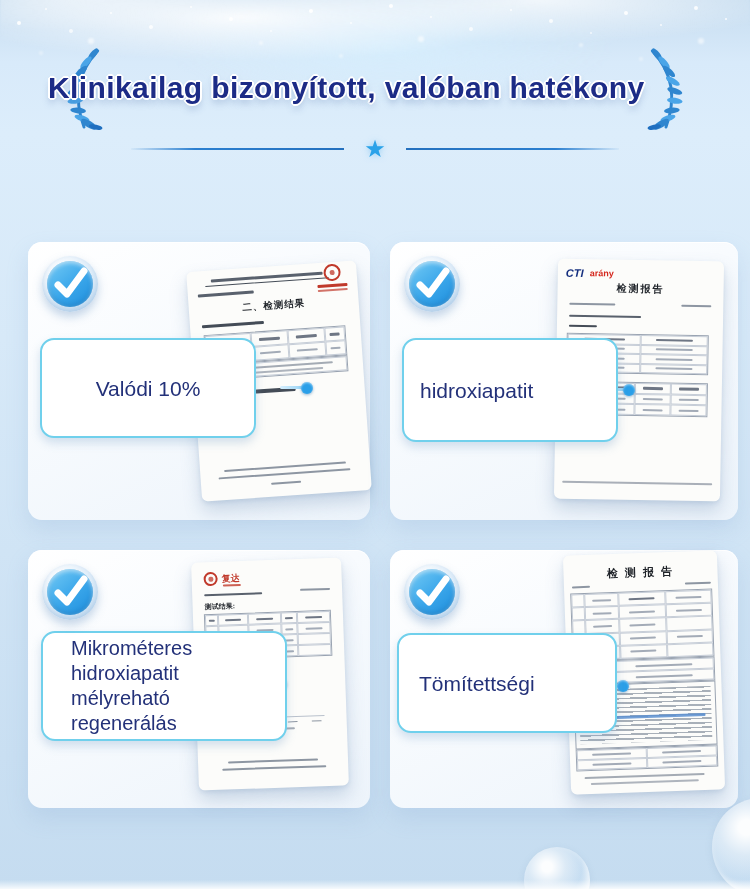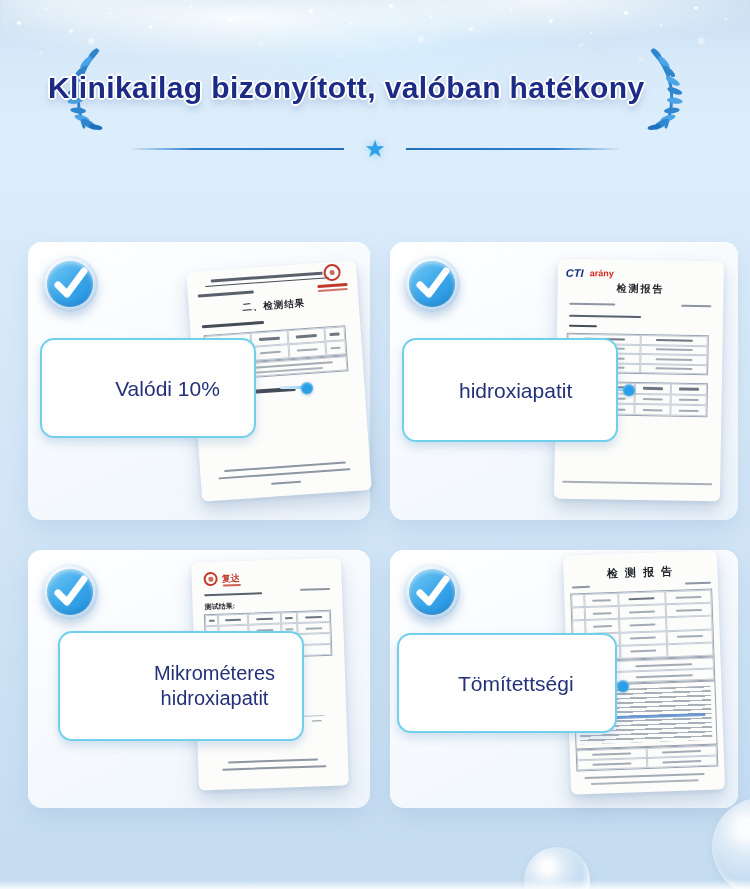--- a/index.html
+++ b/index.html
@@ -81,24 +81,24 @@
   .connector{position:absolute;height:3px;border-radius:2px;z-index:4;
     background:linear-gradient(90deg,#d7effd,#8fd0f5);}
   .connector .dot{position:absolute;right:-7px;top:50%;transform:translateY(-50%);
     width:12px;height:12px;border-radius:50%;background:#2a9fe8;
     box-shadow:0 1px 3px rgba(25,100,165,.45),inset 0 1px 2px rgba(255,255,255,.5);}
   
   .claim{position:absolute;background:#fff;border:2px solid #70d0ec;border-radius:14px;z-index:5;
     box-shadow:0 5px 10px rgba(118,158,200,.30);
     color:#233179;font-size:21px;line-height:27px;
     display:flex;flex-direction:column;justify-content:center;}
-  .claim span{display:block;margin-left:39px;}
+  .claim span{display:block;}
   .c1{left:40px;top:338px;width:212px;height:96px;text-align:center;}
   .c2{left:402px;top:338px;width:196px;height:100px;padding-left:16px;white-space:nowrap;}
-  .c3{left:58px;top:631px;width:214px;height:106px;padding-left:28px;font-size:20px;line-height:25px;align-items:center;}
+  .c3{left:41px;top:631px;width:214px;height:106px;padding-left:28px;font-size:20px;line-height:25px;}
   .c4{left:397px;top:633px;width:196px;height:96px;padding-left:20px;}
   
   .bubble{position:absolute;border-radius:50%;
     background:radial-gradient(circle at 35% 30%,rgba(255,255,255,.95) 0 8%,rgba(255,255,255,.38) 30%,
       rgba(205,228,248,.18) 55%,rgba(255,255,255,.8) 92%);
     box-shadow:inset -2px -3px 6px rgba(255,255,255,.6),0 2px 6px rgba(140,170,205,.25);}
   .bub1{left:524px;top:847px;width:66px;height:66px;}
   .bub2{left:712px;top:798px;width:98px;height:98px;}
   .bottom-band{position:absolute;left:0;bottom:0;width:750px;height:9px;
     background:linear-gradient(180deg,rgba(255,255,255,0),rgba(255,255,255,.85));}
@@ -290,20 +290,22 @@
       <span class="bar" style="left:30px;top:200px;width:90px;height:2px"></span>
       <span class="bar" style="left:24px;top:207px;width:104px;height:2px"></span>
     </div>
     <div class="connector" style="left:255px;top:682px;width:25px;margin-left:-28px;margin-top:-550px">
       <span class="dot"></span>
     </div>
   </section>
   <div class="claim c3">
     <span>Mikrométeres</span>
     <span>hidroxiapatit</span>
+    <span>mélyreható</span>
+    <span>regenerálás</span>
   </div>
 
   <section class="panel p-br">
     <div class="badge">
       <span class="in"></span>
       <svg viewBox="0 0 56 56">
           <path d="M16 29 L25 38 L42 15" fill="none" stroke="#fff" stroke-width="7" stroke-linecap="round" stroke-linejoin="round"></path>
         </svg>
     </div>
     <div class="doc doc4">

